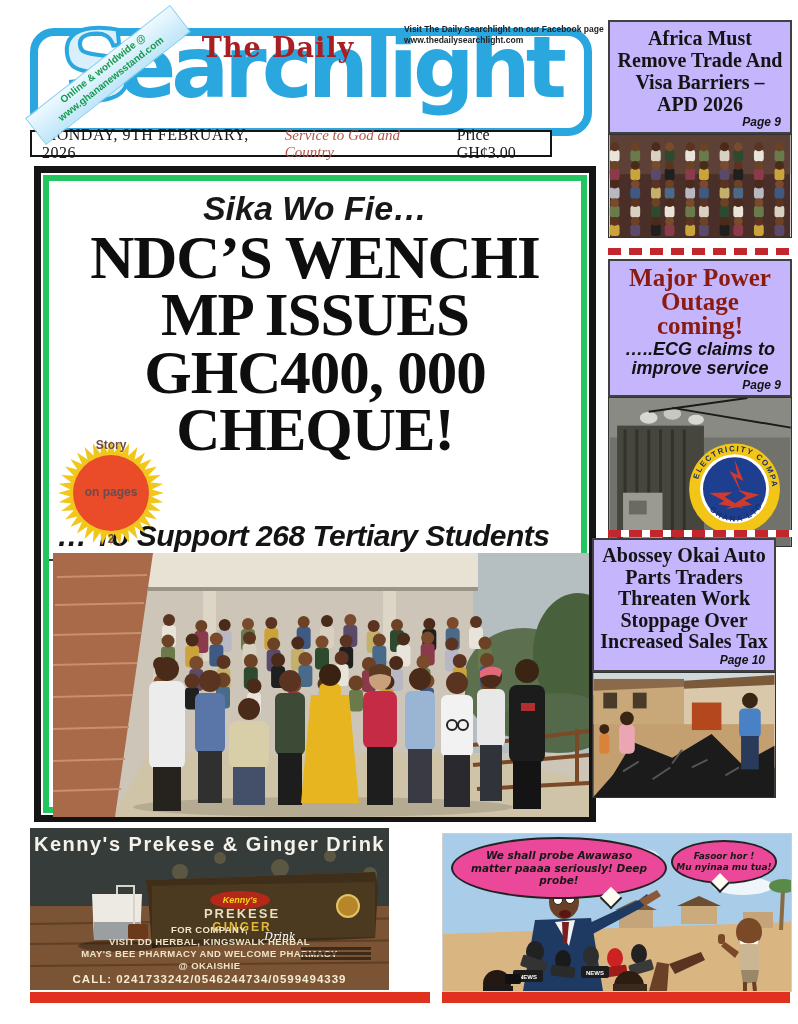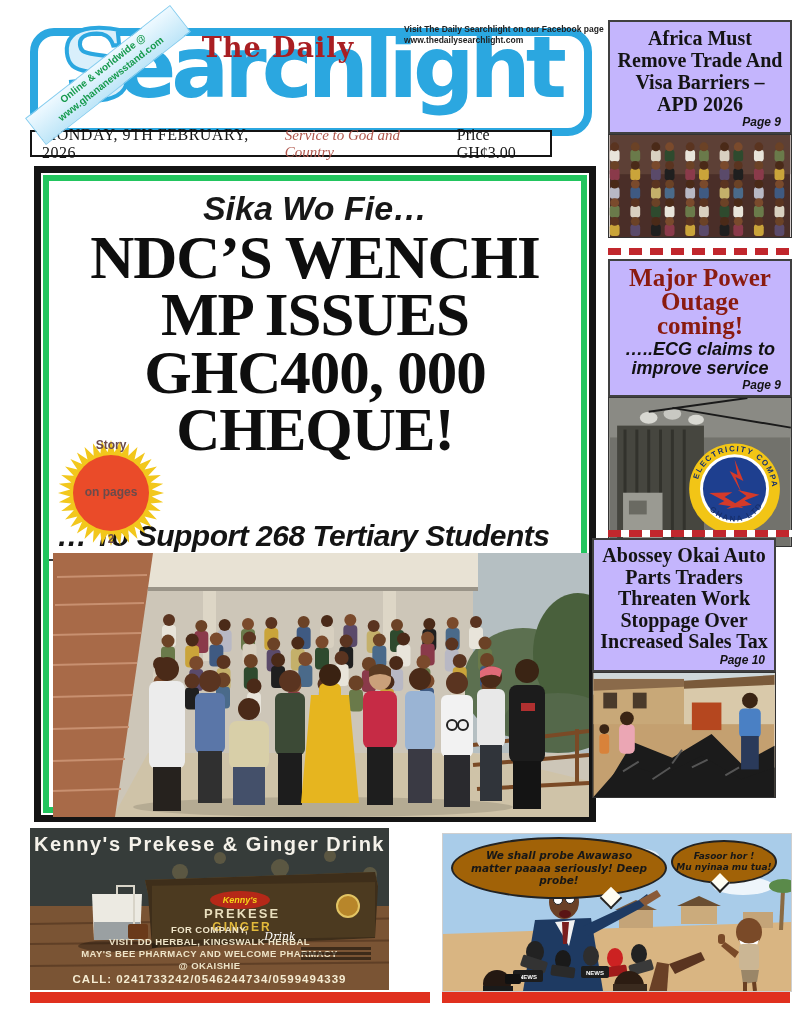--- a/index.html
+++ b/index.html
@@ -61,21 +61,21 @@
   #ad-heading{position:absolute;left:0;top:5px;width:100%;text-align:center;font-weight:bold;font-size:20px;
     letter-spacing:1.5px;color:#f5f2ea;z-index:3;}
   #ad-lines{position:absolute;left:0;bottom:4px;width:100%;text-align:center;color:#eee4c8;
     font-weight:bold;font-size:9.5px;line-height:1.25;z-index:3;letter-spacing:.4px;}
   #ad-lines .call{font-size:11.5px;color:#f5ecd2;letter-spacing:1px;}
   #ad-red-bar{left:30px;top:992px;width:400px;height:11px;background:#E0301E;}
   #fineprint{position:absolute;right:18px;bottom:28px;width:70px;z-index:3;}
   #fineprint div{height:3px;background:#241a10;margin:2px 0;opacity:.7;}
 
   #cartoon{left:442px;top:833px;width:348px;height:157px;background:#a9cce9;overflow:hidden;border:1px solid #cfcfcf;}
-  .bubble{position:absolute;background:#a16207;border:2px solid #222;border-radius:50%;
+  .bubble{position:absolute;background:#ec4899;border:2px solid #222;border-radius:50%;
     text-align:center;font-style:italic;font-weight:bold;color:#171717;z-index:4;
     display:flex;flex-direction:column;justify-content:center;font-family:"DejaVu Sans",sans-serif;}
   #bubble-left{left:8px;top:3px;width:212px;height:58px;font-size:10.5px;line-height:1.2;}
   #bubble-left:after{content:"";position:absolute;left:150px;bottom:-9px;width:14px;height:14px;
     background:#fffdf2;border-right:2px solid #222;border-bottom:2px solid #222;transform:rotate(45deg);}
   #bubble-right{left:228px;top:6px;width:102px;height:40px;font-size:9px;line-height:1.25;}
   #bubble-right:after{content:"";position:absolute;left:40px;bottom:-8px;width:12px;height:12px;
     background:#fffdf2;border-right:2px solid #222;border-bottom:2px solid #222;transform:rotate(45deg);}
   #cartoon-red-bar{left:442px;top:992px;width:348px;height:11px;background:#E0301E;}
 </style>

